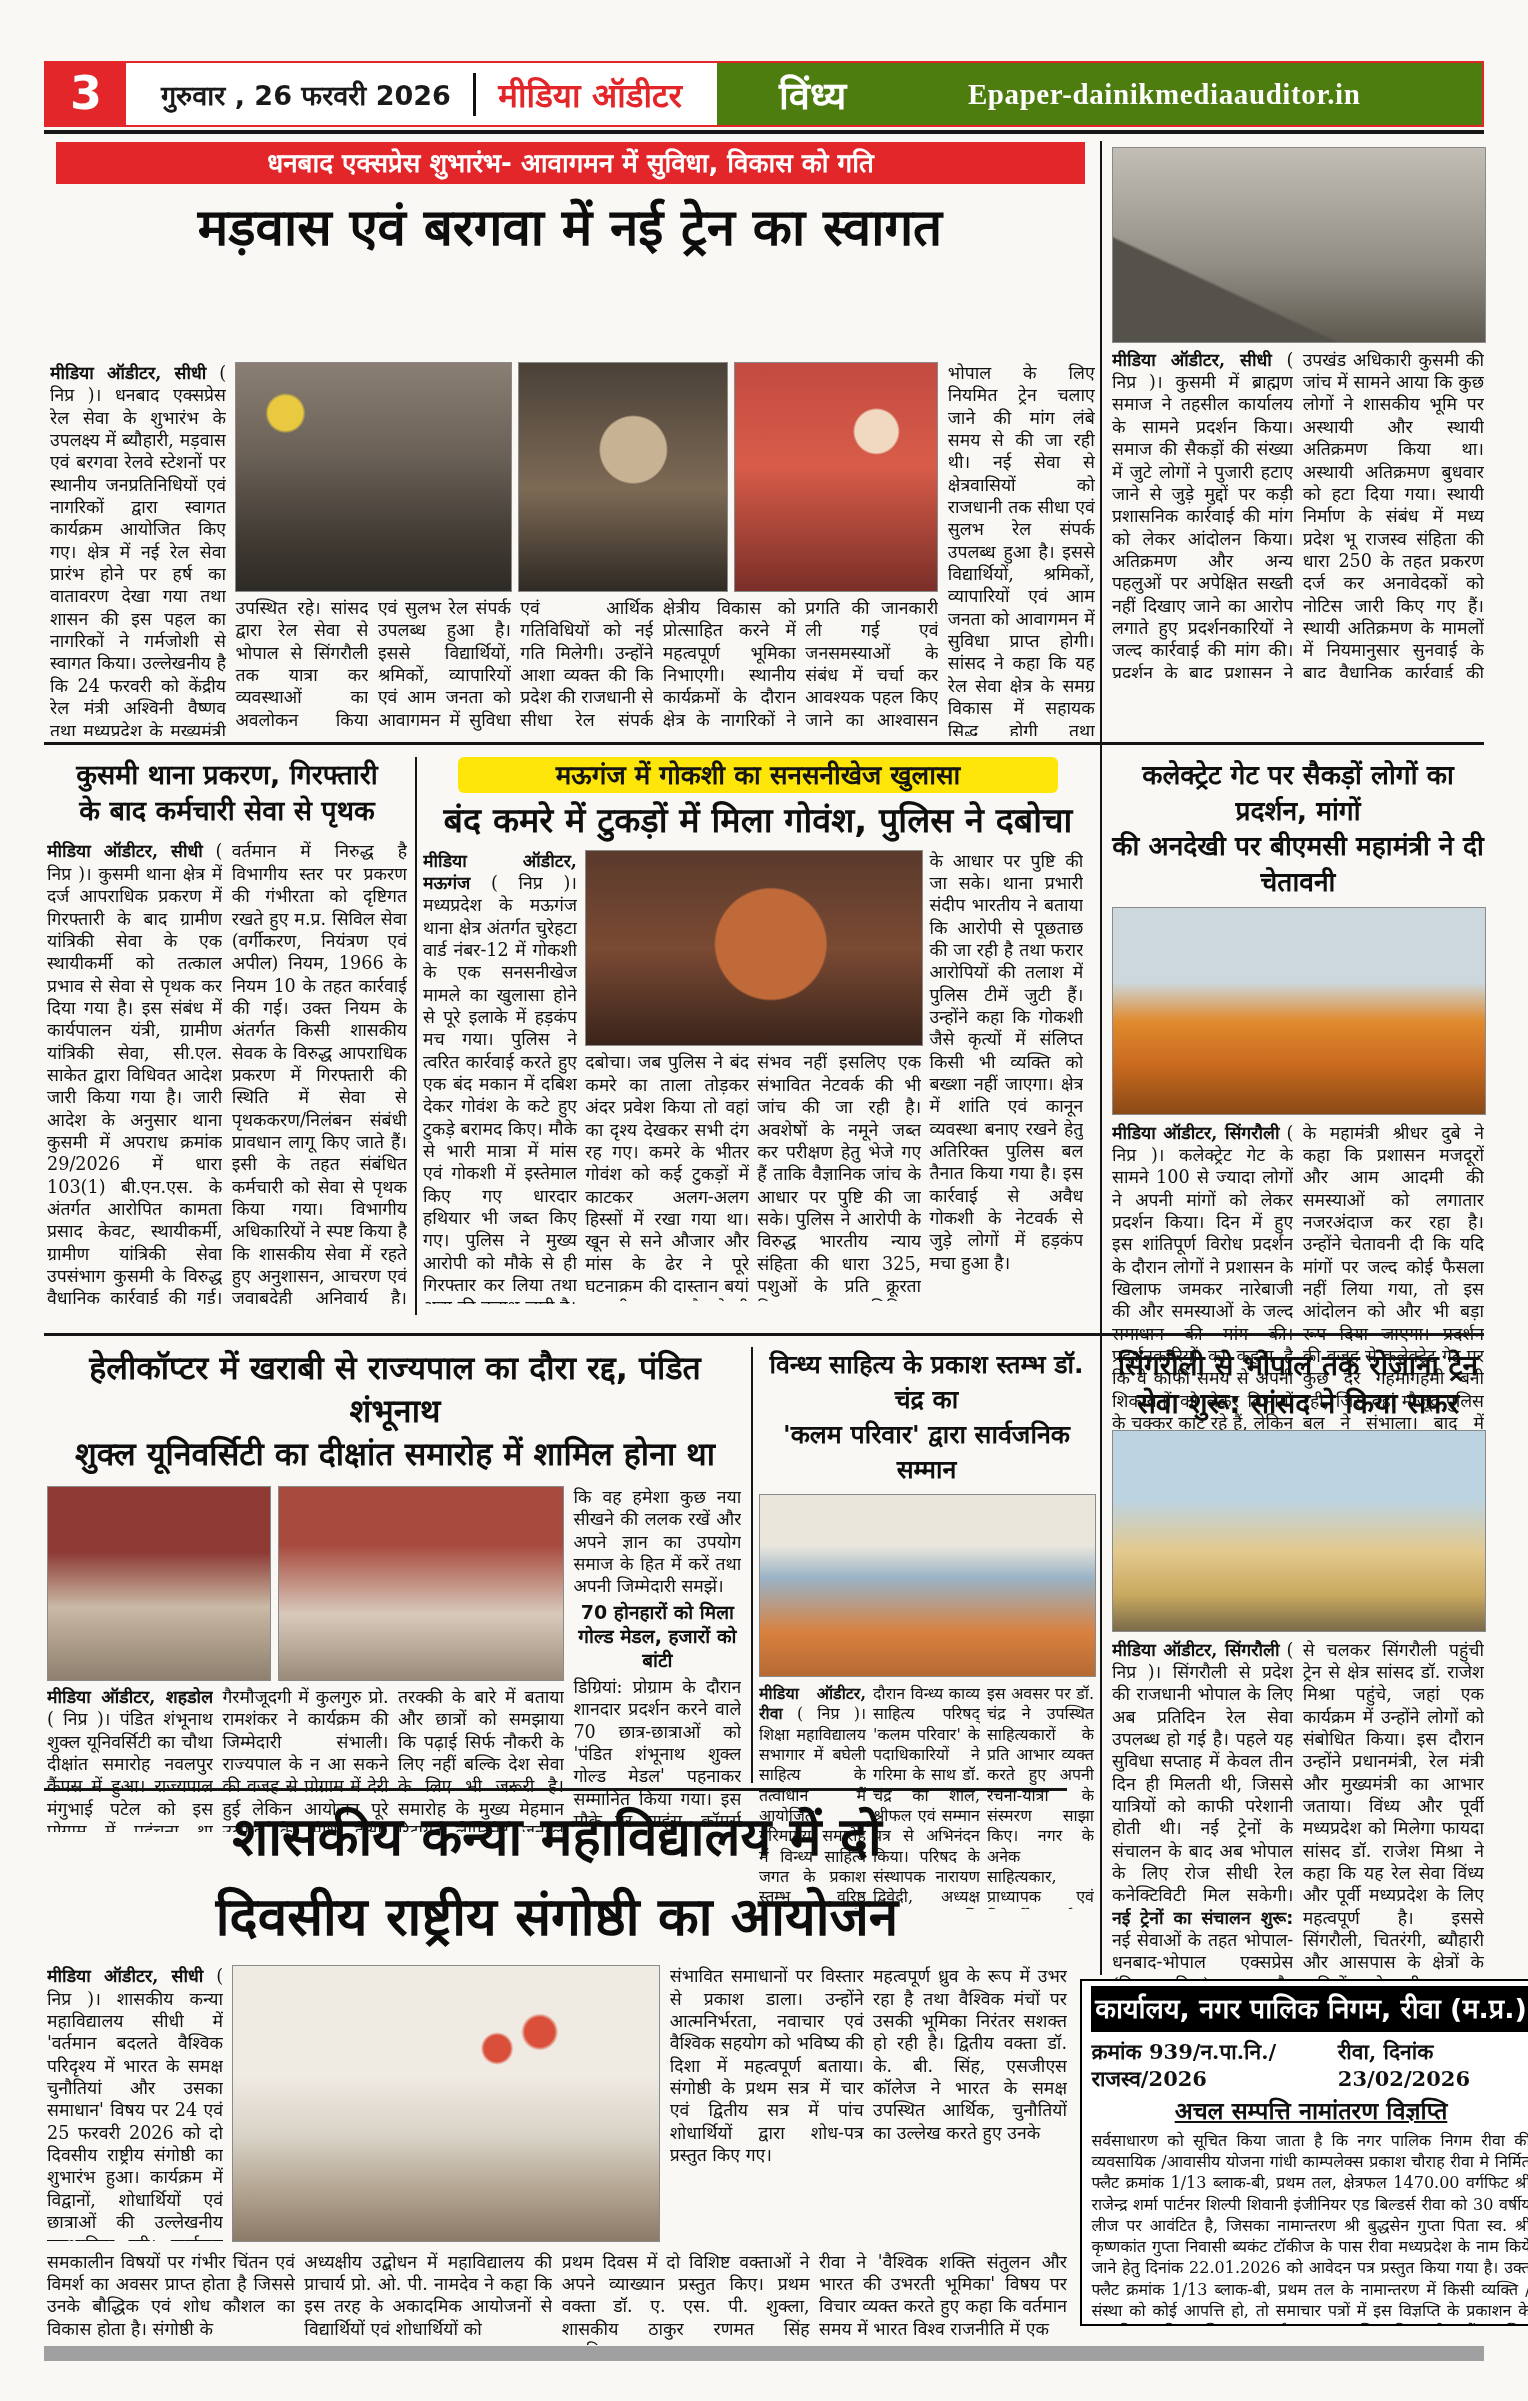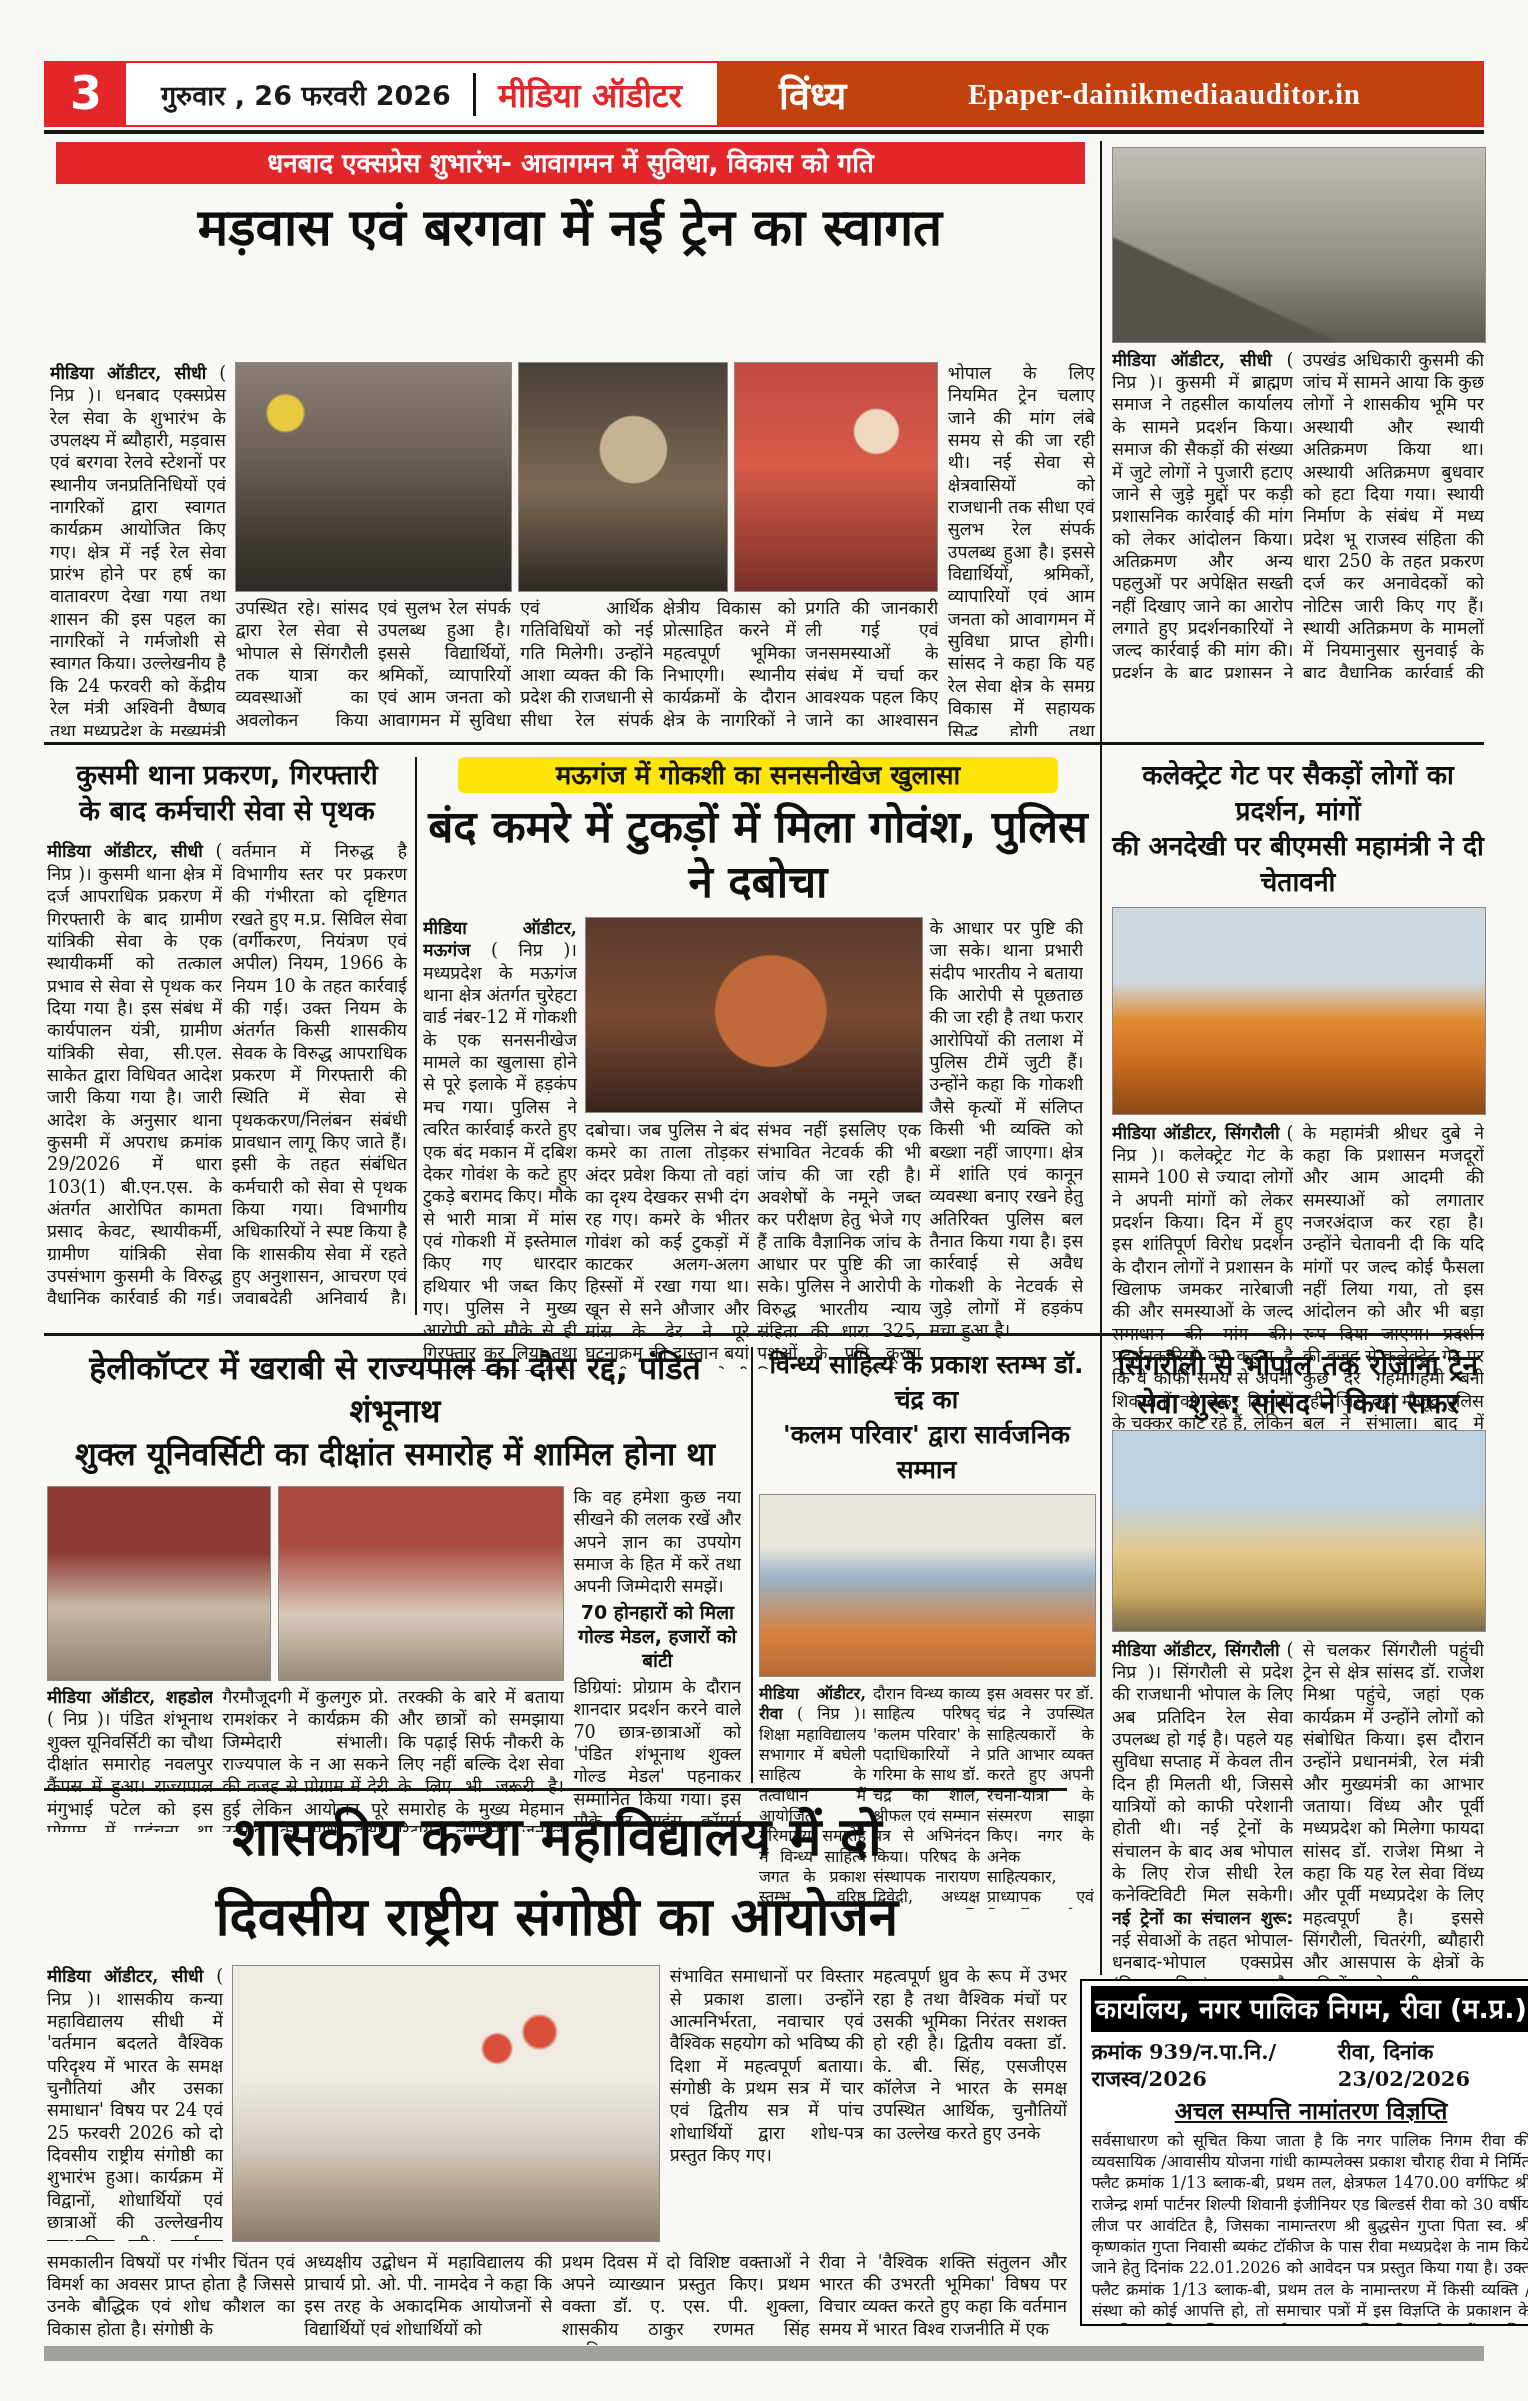--- a/index.html
+++ b/index.html
@@ -7,21 +7,21 @@
   .abs{position:absolute;box-sizing:border-box;}
   .ruleh{position:absolute;background:#161616;}
   .rulev{position:absolute;width:1.8px;background:#161616;}
   
   .hbar{display:flex;align-items:stretch;background:#fff;border:2.4px solid #e2262a;}
   .pgnum{width:80px;background:#e2262a;color:#fff;font:bold 46px/60px "DejaVu Sans",sans-serif;text-align:center;}
   .hmid{width:591px;display:flex;align-items:center;justify-content:center;gap:22px;}
   .hdate{font:bold 27px "DejaVu Sans",sans-serif;color:#1a1a1a;}
   .hdiv{width:3.5px;height:43px;background:#111;}
   .hpaper{font:bold 33px "DejaVu Sans",sans-serif;color:#e2262a;}
-  .hright{flex:1;background:#c2410c;color:#fff;display:flex;align-items:center;}
+  .hright{flex:1;background:#4d7c0f;color:#fff;display:flex;align-items:center;}
   .hedition{font:bold 38px "DejaVu Sans",sans-serif;margin-left:62px;}
   .hurl{font:bold 29px "Liberation Serif",serif;margin:0 auto;letter-spacing:0.6px;}
   
   .kick{background:#e2262a;color:#fff;text-align:center;font:bold 26px/42px "DejaVu Sans",sans-serif;}
   .kick2{background:#ffe60a;color:#141414;text-align:center;font:bold 26px/36px "DejaVu Sans",sans-serif;border-radius:6px;}
   .bigh{font:bold 51px/1.58 "DejaVu Sans",sans-serif;text-align:center;color:#0d0d0d;}
   .h2l{font-family:"DejaVu Sans",sans-serif;font-weight:bold;text-align:center;color:#0f0f0f;}
   
   .bcol{font:17.6px/1.27 "DejaVu Serif",serif;text-align:justify;overflow:hidden;}
   .byl{font-weight:bold;}
@@ -117,21 +117,21 @@
       <span>( निप्र )। कुसमी थाना क्षेत्र में दर्ज आपराधिक प्रकरण में गिरफ्तारी के बाद ग्रामीण यांत्रिकी सेवा के एक स्थायीकर्मी को तत्काल प्रभाव से सेवा से पृथक कर दिया गया है। इस संबंध में कार्यपालन यंत्री, ग्रामीण यांत्रिकी सेवा, सी.एल. साकेत द्वारा विधिवत आदेश जारी किया गया है। जारी आदेश के अनुसार थाना कुसमी में अपराध क्रमांक 29/2026 में धारा 103(1) बी.एन.एस. के अंतर्गत आरोपित कामता प्रसाद केवट, स्थायीकर्मी, ग्रामीण यांत्रिकी सेवा उपसंभाग कुसमी के विरुद्ध वैधानिक कार्रवाई की गई। संबंधित कर्मचारी को 16 फरवरी 2026 को पुलिस द्वारा गिरफ्तार कर न्यायालय में प्रस्तुत किया गया था। न्यायालय के निर्देशानुसार उसे न्यायिक रिमांड हेतु जिला जेल सीधी भेजा गया है जहां वह</span>
     </div>
     <div class="bcol" style="flex:1;height:464px;">वर्तमान में निरुद्ध है विभागीय स्तर पर प्रकरण की गंभीरता को दृष्टिगत रखते हुए म.प्र. सिविल सेवा (वर्गीकरण, नियंत्रण एवं अपील) नियम, 1966 के नियम 10 के तहत कार्रवाई की गई। उक्त नियम के अंतर्गत किसी शासकीय सेवक के विरुद्ध आपराधिक प्रकरण में गिरफ्तारी की स्थिति में सेवा से पृथककरण/निलंबन संबंधी प्रावधान लागू किए जाते हैं। इसी के तहत संबंधित कर्मचारी को सेवा से पृथक किया गया। विभागीय अधिकारियों ने स्पष्ट किया है कि शासकीय सेवा में रहते हुए अनुशासन, आचरण एवं जवाबदेही अनिवार्य है। किसी भी कर्मचारी के विरुद्ध गंभीर आपराधिक प्रकरण सिद्ध होने अथवा न्यायिक अभिरक्षा में रहने की स्थिति में नियमों के अनुरूप आवश्यक प्रशासनिक कार्रवाई की जाती है।</div>
   </div>
 </div>
 
 <div class="rulev" style="left:415px;top:757px;height:558px;"></div>
 
 <div class="abs" style="left:423px;top:757px;width:670px;">
   <div class="kick2" style="margin:0 35px;height:36px;">मऊगंज में गोकशी का सनसनीखेज खुलासा</div>
-  <div class="h2l" style="font-size:44px;line-height:1.25;margin-top:5.9px;">बंद कमरे में टुकड़ों में मिला गोवंश, पुलिस ने दबोचा</div>
+  <div class="h2l" style="font-size:34px;line-height:1.25;margin-top:5.9px;">बंद कमरे में टुकड़ों में मिला गोवंश, पुलिस ने दबोचा</div>
   <div class="flexr" style="gap:8.2px;margin-top:8.2px;">
     <div class="bcol" style="width:154px;height:454px;">
       <span class="byl">मीडिया ऑडीटर, मऊगंज</span>
       <span>( निप्र )। मध्यप्रदेश के मऊगंज थाना क्षेत्र अंतर्गत चुरेहटा वार्ड नंबर-12 में गोकशी के एक सनसनीखेज मामले का खुलासा होने से पूरे इलाके में हड़कंप मच गया। पुलिस ने त्वरित कार्रवाई करते हुए एक बंद मकान में दबिश देकर गोवंश के कटे हुए टुकड़े बरामद किए। मौके से भारी मात्रा में मांस एवं गोकशी में इस्तेमाल किए गए धारदार हथियार भी जब्त किए गए। पुलिस ने मुख्य आरोपी को मौके से ही गिरफ्तार कर लिया तथा अन्य की तलाश जारी है।</span>
     </div>
     <div style="width:336px;display:flex;flex-direction:column;">
       <div class="ph p-meat" style="height:194px;"></div>
       <div class="flexr" style="gap:8.2px;margin-top:5.9px;flex:1;">
         <div class="bcol" style="flex:1;height:250px;">दबोचा। जब पुलिस ने बंद कमरे का ताला तोड़कर अंदर प्रवेश किया तो वहां का दृश्य देखकर सभी दंग रह गए। कमरे के भीतर गोवंश को कई टुकड़ों में काटकर अलग-अलग हिस्सों में रखा गया था। खून से सने औजार और मांस के ढेर ने पूरे घटनाक्रम की दास्तान बयां कर दी। सूचना फैलते ही आसपास के गांवों में हड़कंप मच गया। ग्रामीणों की सूचना पर पहुंची पुलिस टीम ने घेराबंदी कर एक आरोपी को रंगे हाथों दबोच लिया जबकि अन्य साथी फरार बताए जा रहे हैं।</div>
         <div class="bcol" style="flex:1;height:250px;">संभव नहीं इसलिए एक संभावित नेटवर्क की भी जांच की जा रही है। अवशेषों के नमूने जब्त कर परीक्षण हेतु भेजे गए हैं ताकि वैज्ञानिक जांच के आधार पर पुष्टि की जा सके। पुलिस ने आरोपी के विरुद्ध भारतीय न्याय संहिता की धारा 325, पशुओं के प्रति क्रूरता निवारण अधिनियम 1960 की धारा 11(1)(ओ) तथा मध्य प्रदेश गोवंश वध प्रतिषेध अधिनियम 2004 की धारा 4, 5/9 के तहत प्रकरण दर्ज कर विवेचना प्रारंभ कर दी है। जब्त मांस का नमूना परीक्षण के लिए भेजा गया।</div>

